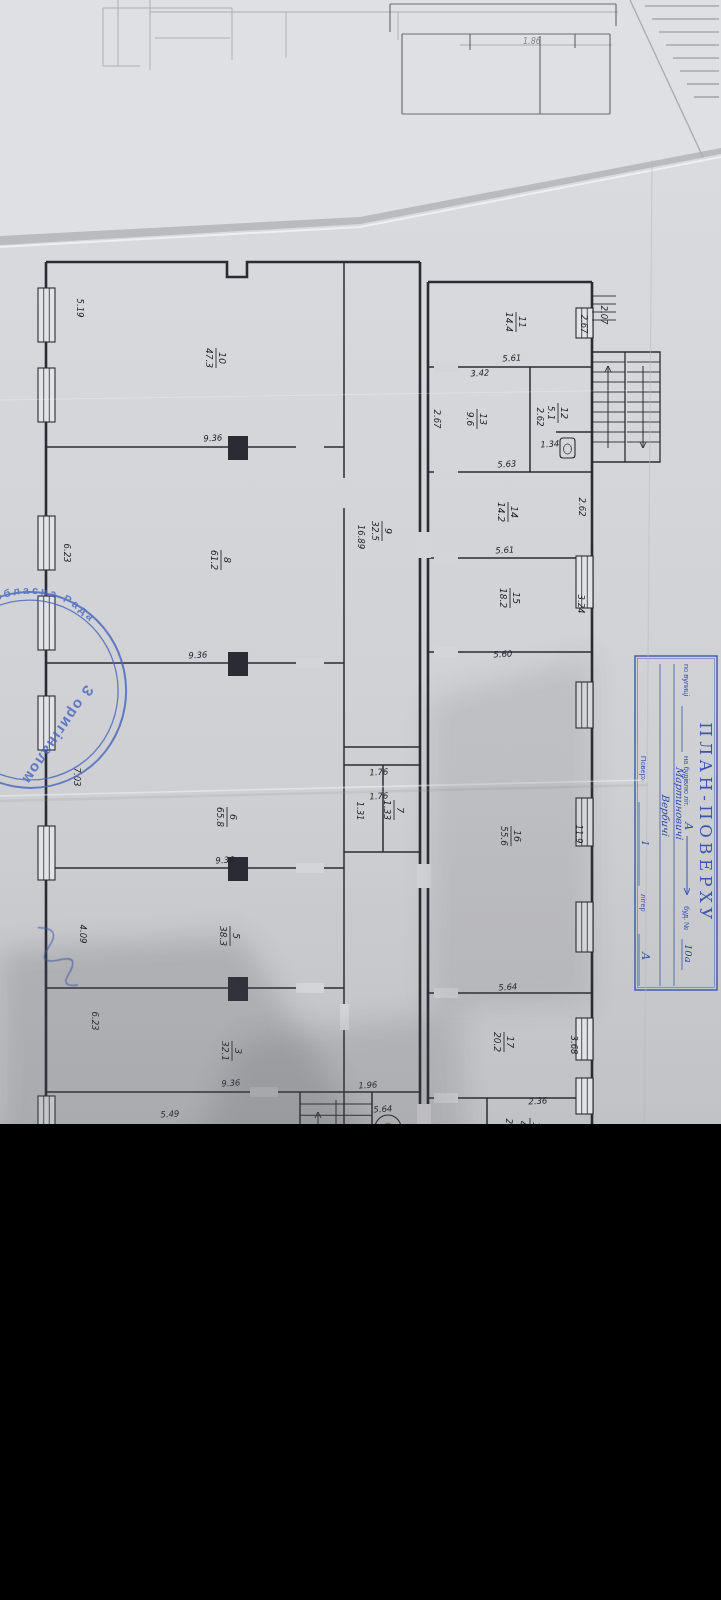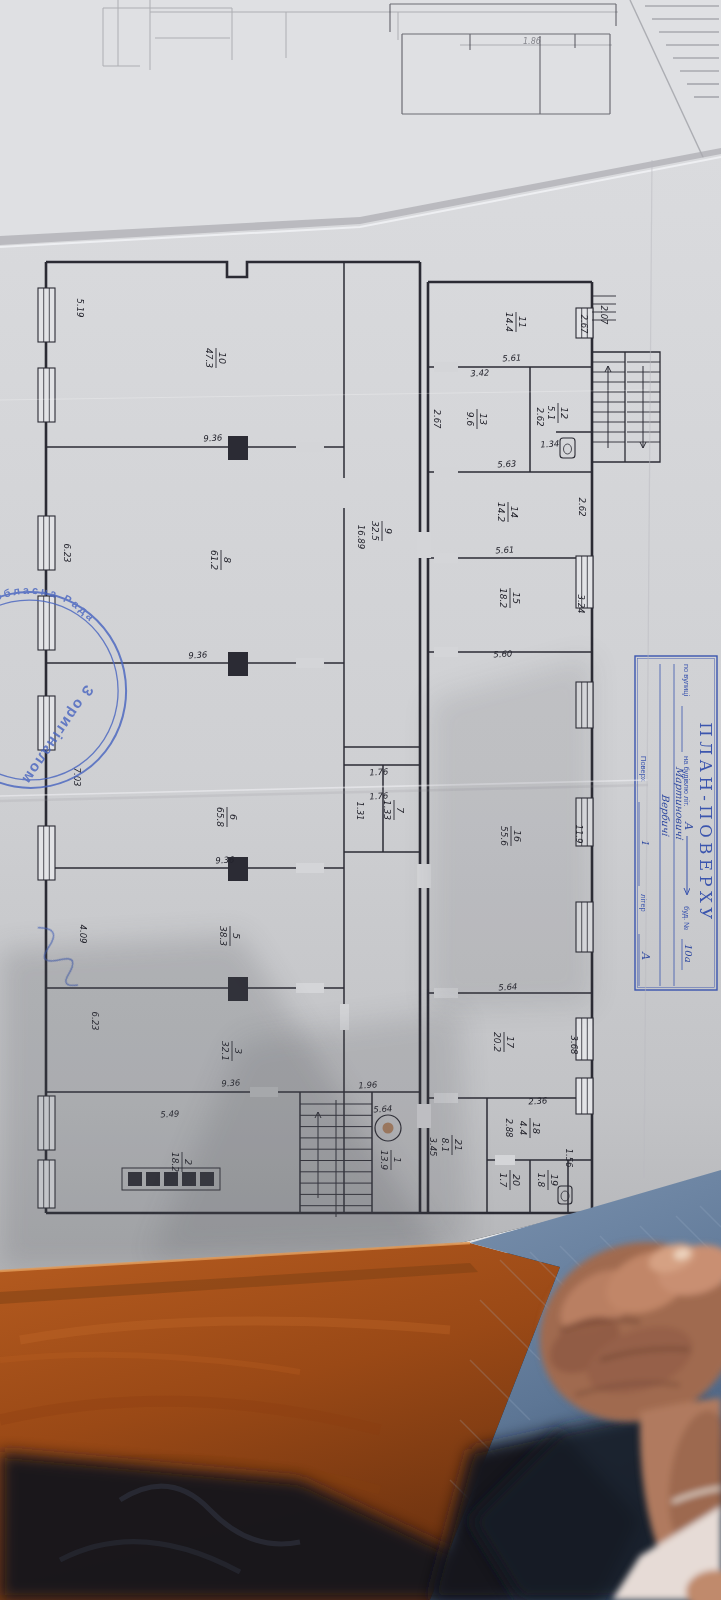--- a/index.html
+++ b/index.html
@@ -1,16 +1,16 @@
 <!DOCTYPE html>
 <html><head>
 <meta charset="utf-8">
 <style>
   html,body{margin:0;padding:0;background:#000;}
-  .scene{position:relative;width:721px;height:1600px;margin:0 auto;overflow:hidden;background:#131419;}
+  .scene{position:relative;width:721px;height:1124px;margin:0 auto;overflow:hidden;background:#131419;}
   svg{display:block;}
   text{user-select:none;}
   .dim{font:italic 8.5px "DejaVu Sans",sans-serif;fill:#23232c;}
   .room{font:italic 9.5px "DejaVu Sans",sans-serif;fill:#1f1f28;}
   .roomA{font:italic 9px "DejaVu Sans",sans-serif;fill:#1f1f28;}
   .pencilT{font:italic 8px "DejaVu Sans",sans-serif;fill:#55555e;}
   .tbTitle{font:400 16.5px "DejaVu Serif",serif;fill:#3b55ae;letter-spacing:4.5px;}
   .tbSmall{font:7.5px "Liberation Sans",sans-serif;fill:#3b55ae;}
   .tbHand{font:italic 10px "DejaVu Serif",serif;fill:#2f49a0;}
   .tbHandBig{font:italic 11px "DejaVu Serif",serif;fill:#2f49a0;}

